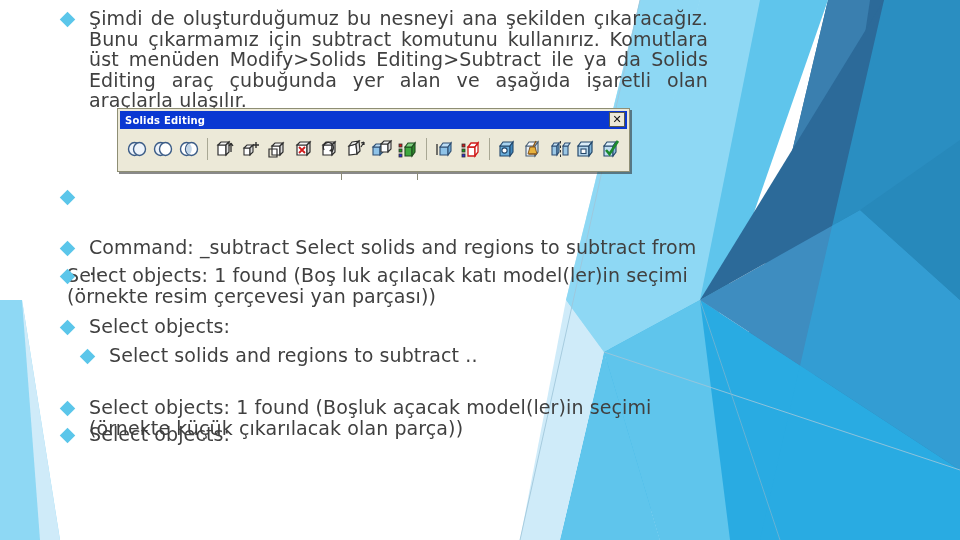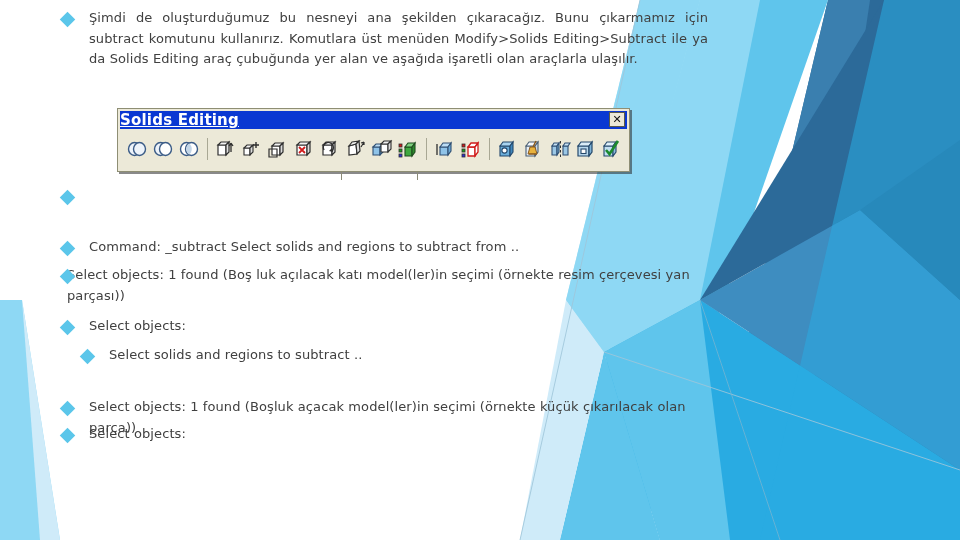--- a/index.html
+++ b/index.html
@@ -46,21 +46,21 @@
     top: 6px;
     width: 11px;
     height: 11px;
     background: #5BC6EA;
     transform: rotate(45deg);
     flex: 0 0 auto;
   }
   .bullet-text {
     margin-left: 27px;
     color: #404040;
-    font-size: 13px;
+    font-size: 19px;
     line-height: 20.5px;
     letter-spacing: 0.1px;
   }
   .justified {
     text-align: justify;
     text-align-last: left;
   }
 
   
   #row-intro      { position:absolute; left:0; top:8px;   width:730px; }
@@ -89,24 +89,24 @@
   #toolbar-titlebar {
     position: relative;
     height: 18px;
     margin: 2px 2px 0 2px;
     background: #0A38D2;
     display: flex;
     align-items: center;
   }
   #toolbar-title {
     color: #ffffff;
-    font-size: 15px;
+    font-size: 10px;
     font-weight: bold;
+    padding-left: 5px;
     letter-spacing: 0.2px;
-    text-decoration: underline;
   }
   #toolbar-close {
     position: absolute;
     right: 2px;
     top: 1px;
     width: 16px;
     height: 15px;
     background: #ECE9D8;
     border: 1px solid #5A5A4A;
     color: #111111;

